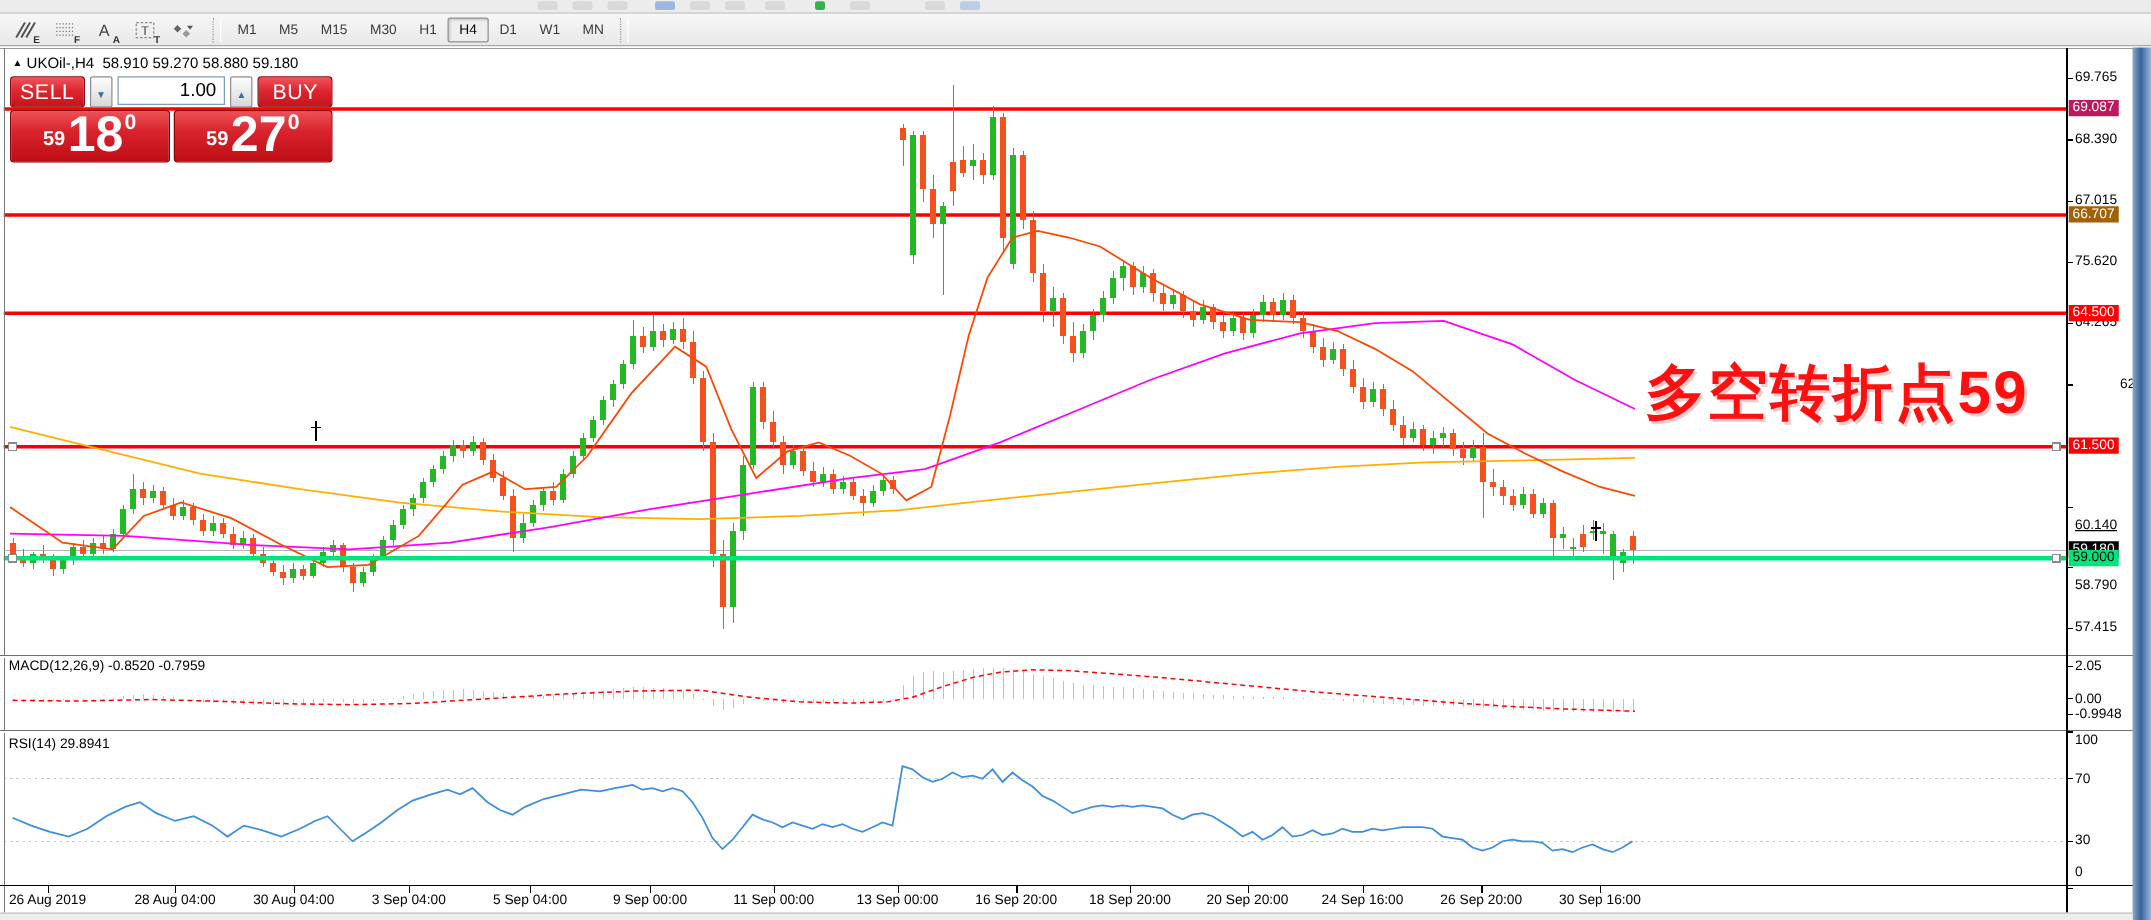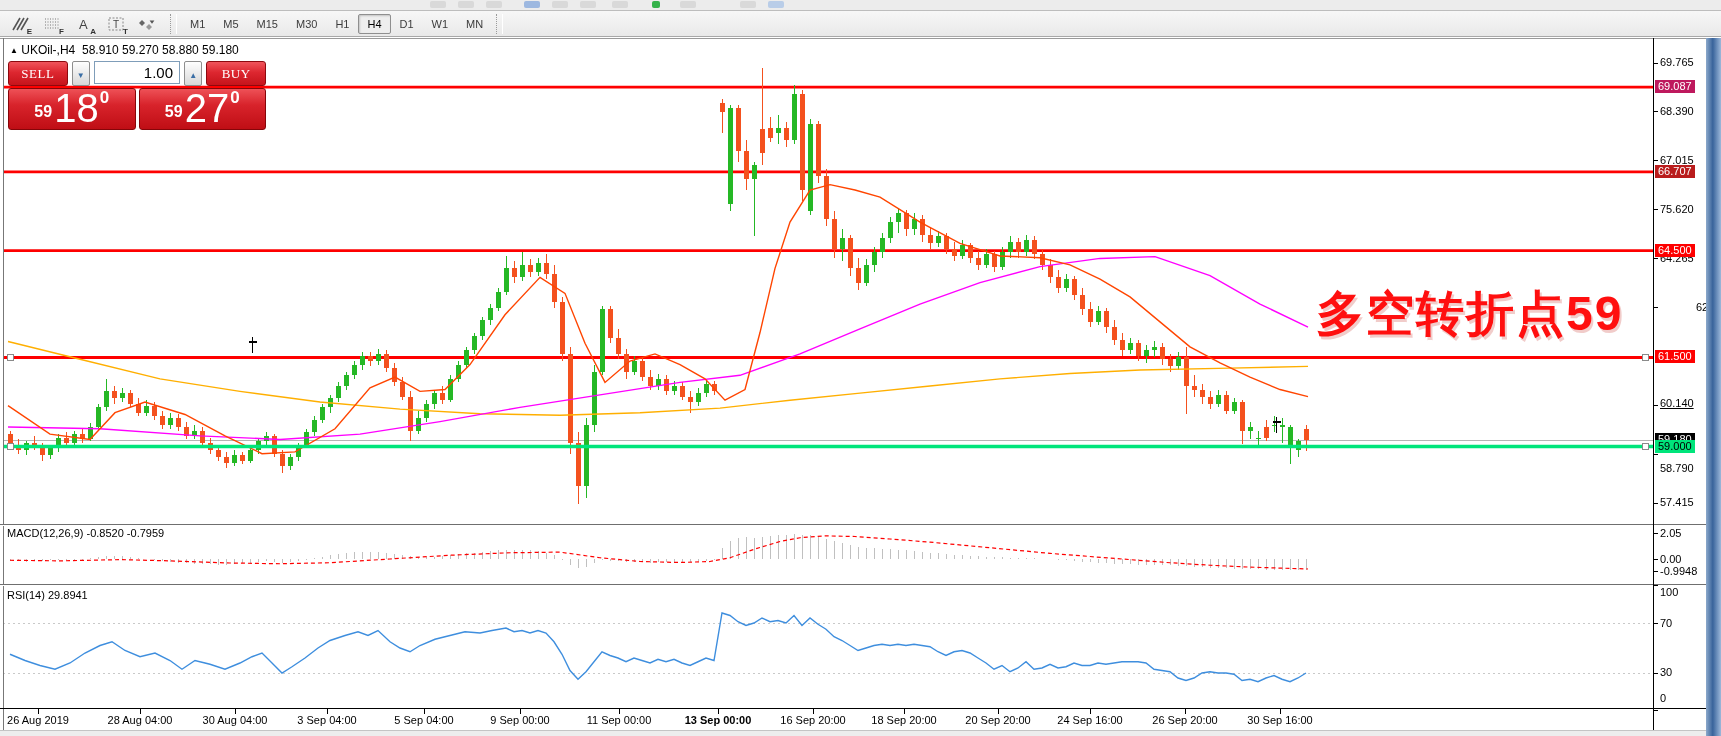--- a/index.html
+++ b/index.html
@@ -25,34 +25,34 @@
   #symheader .tri{font-size:8px;position:relative;top:-1px}
   .panel-label{position:absolute;left:7px;font-size:11px;color:#000;white-space:pre}
 
   .yt{position:absolute;left:1660px;font-size:11px;color:#000;height:13px;line-height:13px;white-space:nowrap}
   .flag{position:absolute;left:1655px;font-size:11px;height:13px;line-height:13px;padding:0 3px;white-space:nowrap}
   .xt{position:absolute;top:714px;font-size:11px;color:#000;transform:translateX(-50%);white-space:nowrap}
 
   
   #tradepanel{left:8px;top:61px;width:258px}
   .tp-row{display:flex;gap:4px;height:25px}
-  .tp-btn{width:62px;height:25px;border:1px solid #8d090f;border-radius:3px;color:#fff;font-size:13px;
-          font-family:Liberation Serif, serif;letter-spacing:.5px;
+  .tp-btn{width:62px;height:25px;border:1px solid #8d090f;border-radius:3px;color:#fff;font-size:17px;
+          font-family:Liberation Sans, sans-serif;letter-spacing:.5px;
           background:linear-gradient(180deg,#f0545b 0%,#dd2730 45%,#c6141b 100%);cursor:pointer;padding:0}
   .spin{width:19px;height:25px;border:1px solid #8e8e8e;border-radius:2px;padding:0;cursor:pointer;
         background:linear-gradient(180deg,#fefefe,#d8d8d8)}
   .spin .arr{font-size:8px;color:#3a6ea5}
   .lot{flex:1;width:86px;height:23px;border:1px solid #7f9db9;font-size:15px;text-align:right;
        padding:0 6px;font-family:"Liberation Sans",sans-serif;box-sizing:border-box}
   .tp-tiles{display:flex;gap:3px;margin-top:2px}
   .tile{flex:1;height:42px;border:1px solid #860509;border-radius:3px;color:#fff;cursor:pointer;
         background:linear-gradient(180deg,#ee5157 0%,#d8232b 40%,#bf0e15 100%);
         display:flex;align-items:flex-end;justify-content:center;padding-bottom:3px;box-sizing:border-box}
   .p-small{font-size:16px;font-weight:bold;margin:0 2px 5px 0}
-  .p-big{font-size:40px;font-weight:400;line-height:36px}
+  .p-big{font-size:40px;font-weight:700;line-height:36px}
   .p-sup{font-size:17px;font-weight:bold;margin:0 0 18px 1px}
 
   #annotation{left:1316px;top:282px;font-size:48px;font-weight:bold;letter-spacing:2px;color:#ff0f0f;
               text-shadow:2px 3px 0 rgba(190,25,15,.22);white-space:nowrap}
 
   #bluestrip{left:1706px;top:38px;width:15px;height:698px;
              background:linear-gradient(90deg,#8ca9cb 0%,#38639b 45%,#9cb8da 100%)}
   #statusstrip{left:0;top:730px;width:1706px;height:6px;background:#ededed;border-top:1px solid #c4c4c4}
 </style>
 </head>
@@ -697,44 +697,44 @@
 <div class="panel-label" style="top:527px"><span>MACD(12,26,9)</span> <span>-0.8520 -0.7959</span></div>
 <div class="panel-label" style="top:589px"><span>RSI(14)</span> <span>29.8941</span></div>
 
 <div id="labels" class="abs" style="left:0;top:0">
     <div class="yt" style="top: 56px;">69.765</div>
     <div class="yt" style="top: 104.991px;">68.390</div>
     <div class="yt" style="top: 153.982px;">67.015</div>
     <div class="yt" style="top: 202.974px;">75.620</div>
     <div class="yt" style="top: 251.965px; text-align: center;">64.265</div>
     <div class="yt" style="top: 300.956px; margin-left: 36px;">62.890</div>
-    <div class="yt" style="top: 397px; text-decoration: underline;">60.140</div>
+    <div class="yt" style="top: 414px; text-decoration: underline;">60.140</div>
     <div class="yt" style="top: 447px; margin-top: 15px;">58.790</div>
     <div class="yt" style="top: 496.031px;">57.415</div>
     <div class="flag" style="top: 80.1571px; background: #be185d; color: rgb(255, 255, 255);">69.087</div>
-    <div class="flag" style="top: 164.957px; background: #b91c1c; color: rgb(255, 255, 255);">66.707</div>
+    <div class="flag" style="top: 164.957px; background: #a16207; color: rgb(255, 255, 255);">66.707</div>
     <div class="flag" style="top: 243.592px; background: rgb(254, 0, 0); color: rgb(255, 255, 255);">64.500</div>
     <div class="flag" style="top: 350.482px; background: rgb(254, 0, 0); color: rgb(255, 255, 255);">61.500</div>
     <div class="flag" style="top: 433.144px; background: rgb(0, 0, 0); color: rgb(255, 255, 255);">59.180</div>
     <div class="flag" style="top: 439.557px; background: rgb(0, 229, 123); color: rgb(0, 0, 0);">59.000</div>
     <div class="yt" style="top: 527.375px;">2.05</div>
     <div class="yt" style="top: 553px;">0.00</div>
     <div class="yt" style="top: 565.435px;">-0.9948</div>
     <div class="yt" style="top: 586px;">100</div>
     <div class="yt" style="top: 617px;">70</div>
     <div class="yt" style="top: 666px;">30</div>
     <div class="yt" style="top: 692px;">0</div>
     <div class="xt" style="left: 38px;">26 Aug 2019</div>
     <div class="xt" style="left: 140px;">28 Aug 04:00</div>
     <div class="xt" style="left: 235px;">30 Aug 04:00</div>
     <div class="xt" style="left: 327px;">3 Sep 04:00</div>
     <div class="xt" style="left: 424px;">5 Sep 04:00</div>
     <div class="xt" style="left: 520px;">9 Sep 00:00</div>
     <div class="xt" style="left: 619px;">11 Sep 00:00</div>
-    <div class="xt" style="left: 718px; font-weight: bold;">13 Sep 00:00</div>
+    <div class="xt" style="left: 718px;">13 Sep 00:00</div>
     <div class="xt" style="left: 813px;">16 Sep 20:00</div>
     <div class="xt" style="left: 904px;">18 Sep 20:00</div>
     <div class="xt" style="left: 998px;">20 Sep 20:00</div>
     <div class="xt" style="left: 1090px;">24 Sep 16:00</div>
     <div class="xt" style="left: 1185px;">26 Sep 20:00</div>
     <div class="xt" style="left: 1280px;">30 Sep 16:00</div>
   </div>
 
 <div id="bluestrip" class="abs"></div>
 <div id="statusstrip" class="abs"></div>

